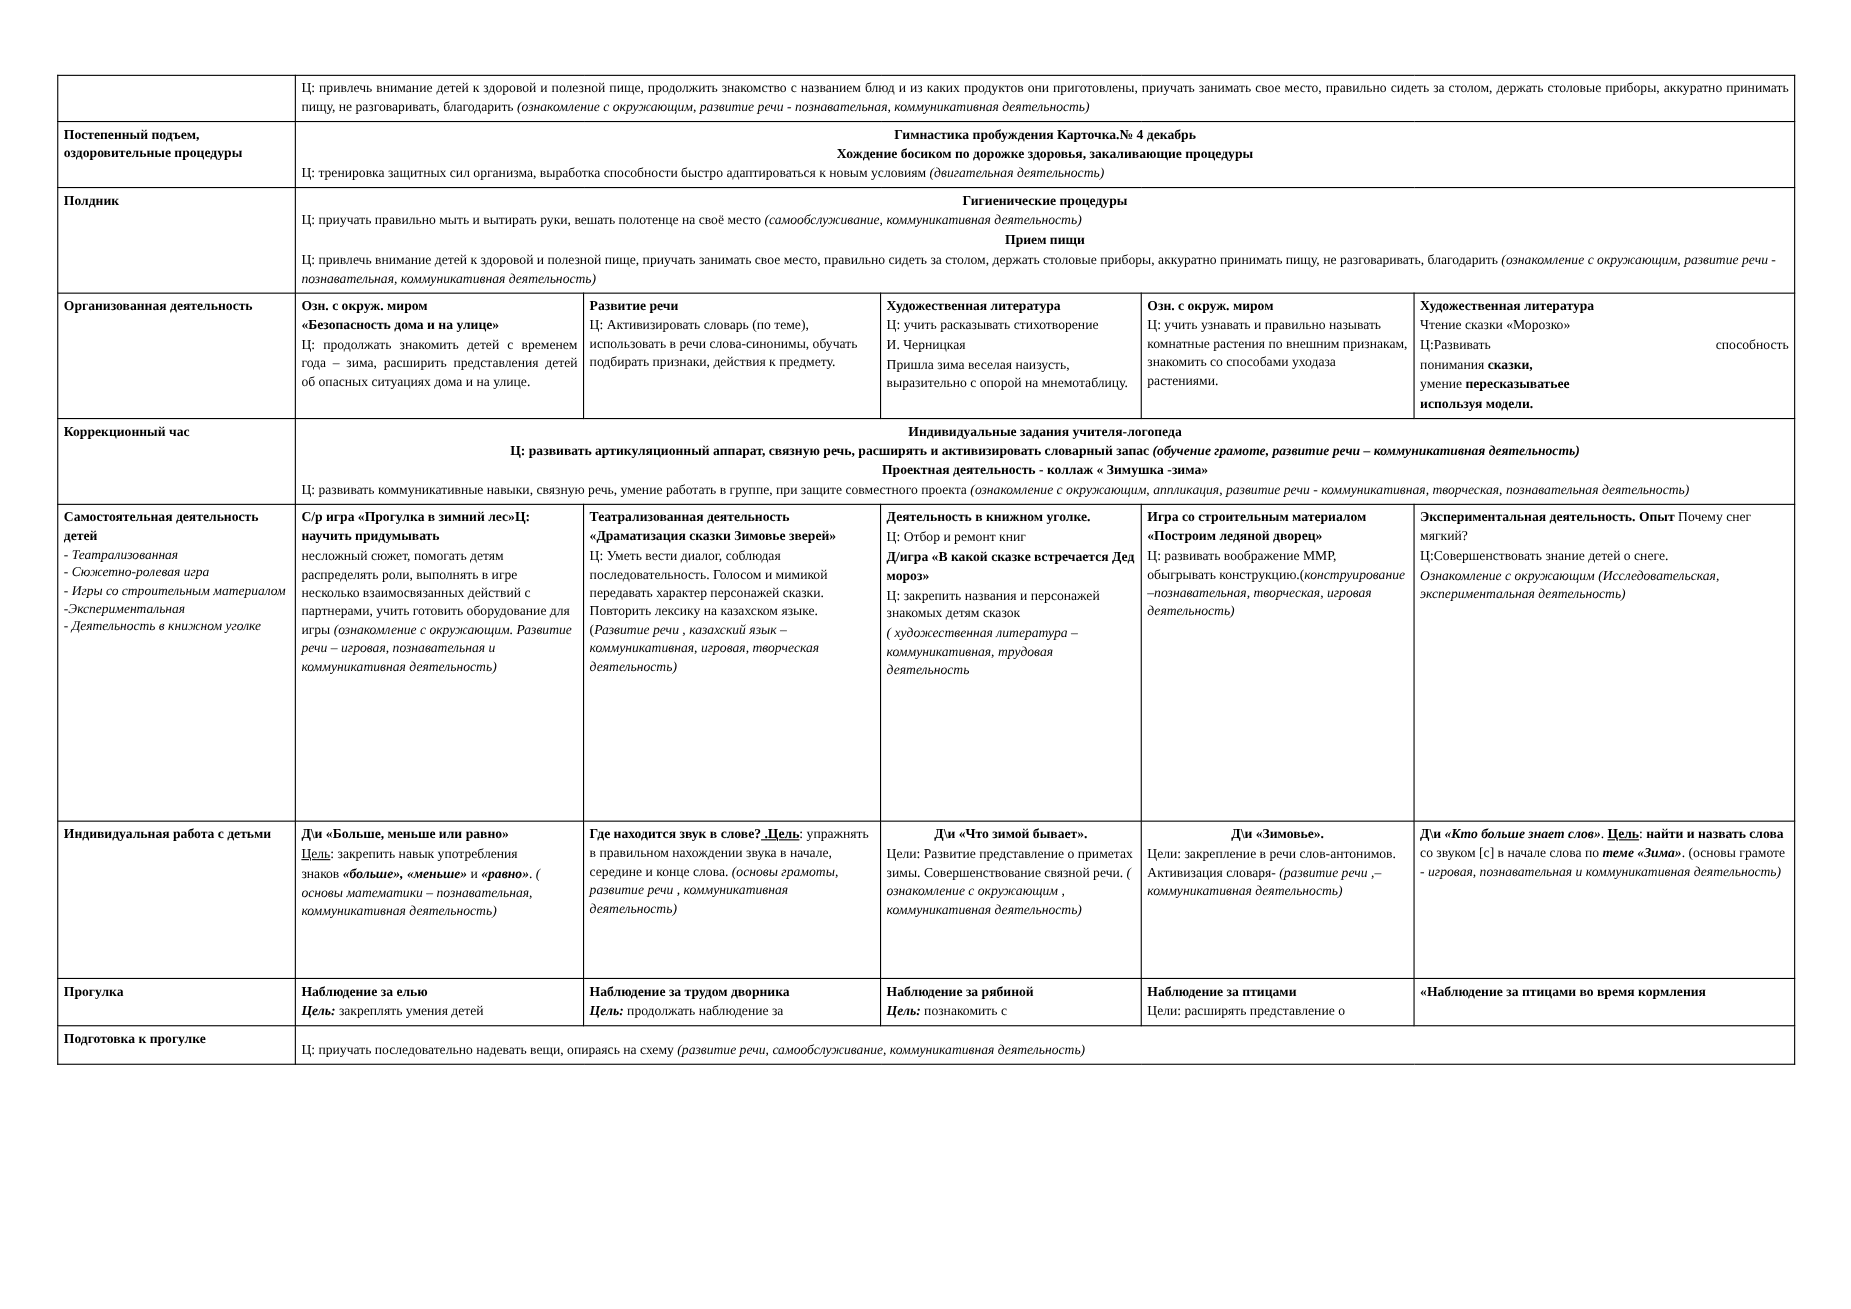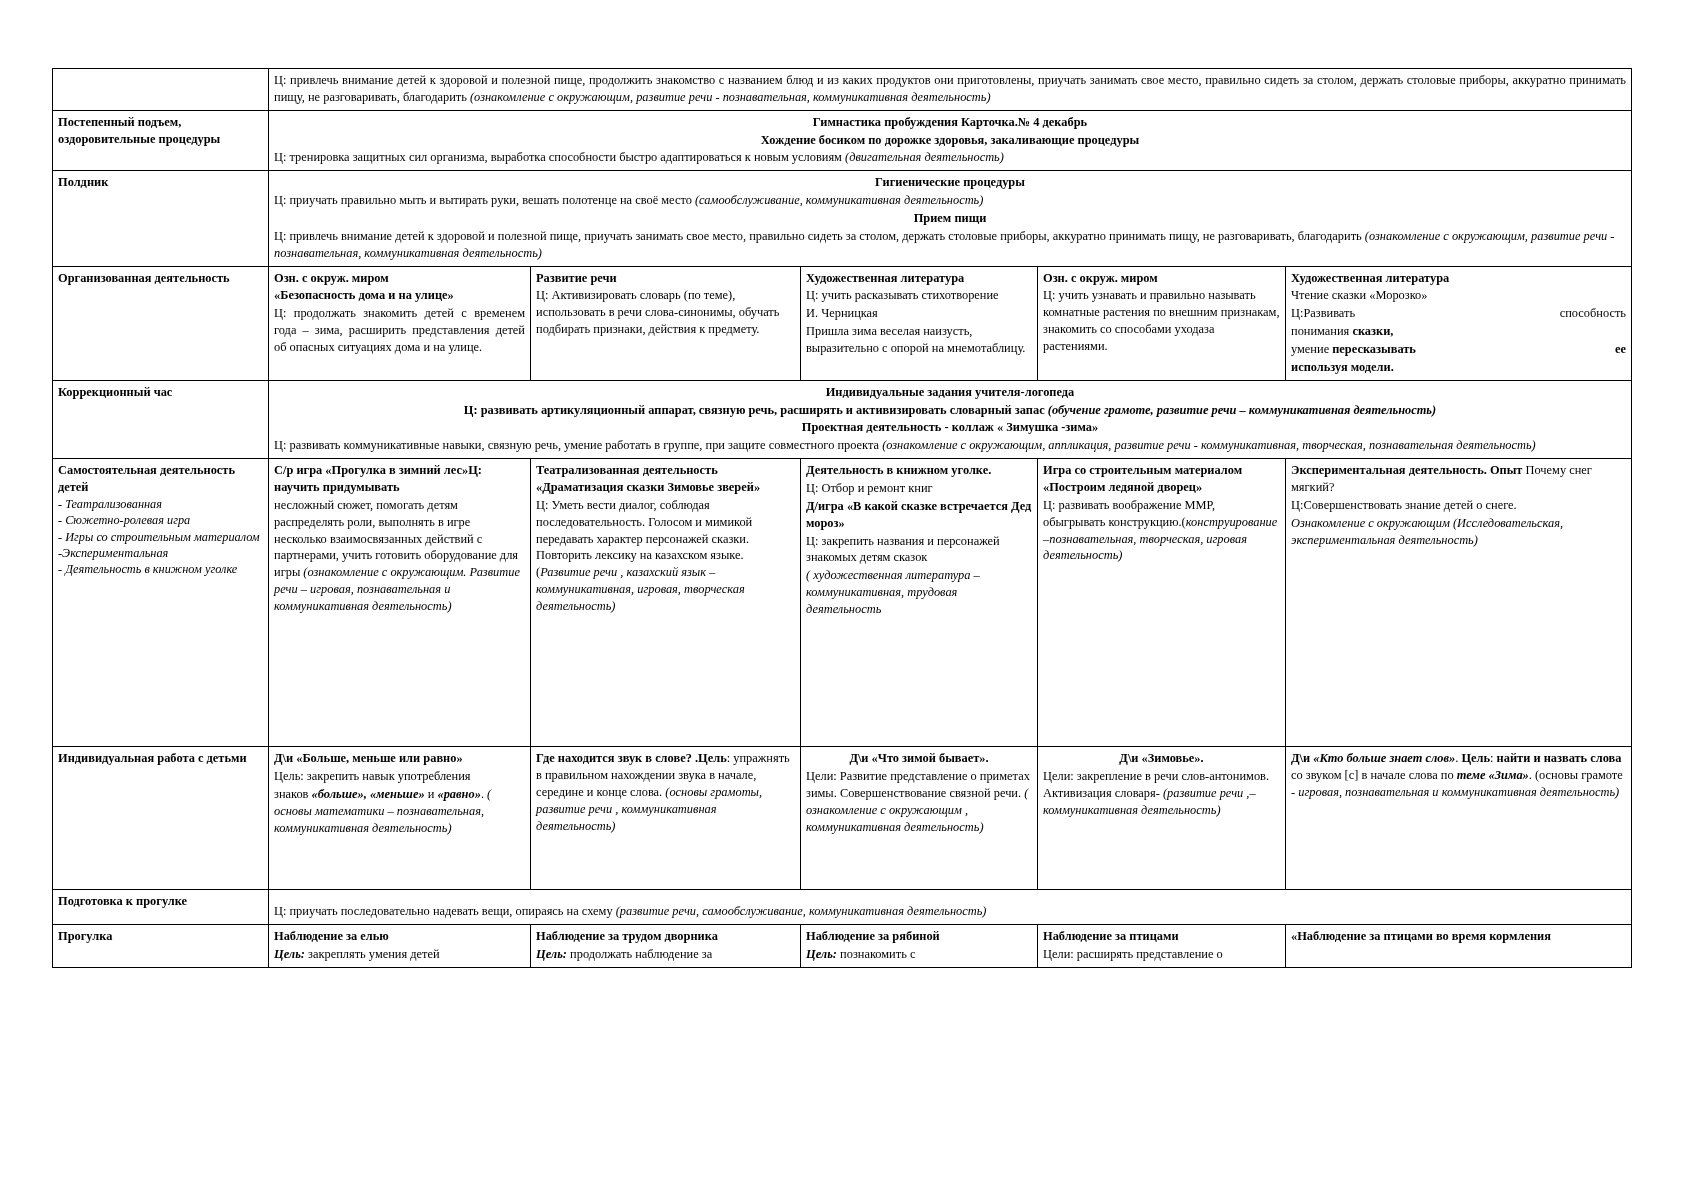--- a/index.html
+++ b/index.html
@@ -50,21 +50,21 @@
   }
   .lbl .sub {
     font-weight: normal;
     font-style: italic;
     display: block;
     font-size: 12.3px;
     line-height: 1.33;
   }
   b, strong, .b { font-weight: bold; }
   i, em, .i { font-style: italic; }
-  .u { }
+  .u { text-decoration: underline; }
   .ctr { text-align: center; font-weight: bold; }
   .just { text-align: justify; text-align-last: left; }
   .p { margin: 0 0 0 0; }
   .p + .p { margin-top: 1px; }
   .gap { margin-top: 12px; }
   .hd { font-weight: bold; }
   .cellpad-lg { padding-top: 5px; }
 </style>
 </head>
 <body>
@@ -130,21 +130,21 @@
       <div class="p">Ц: учить узнавать и правильно называть комнатные растения по внешним признакам, знакомить со способами уходаза растениями.</div>
     </td>
     <td>
       <div class="p hd">Художественная литература</div>
       <div class="p">Чтение сказки «Морозко»</div>
       <div class="p" style="display:flex;justify-content:space-between">
         <span>Ц:Развивать</span>
         <span>способность</span>
       </div>
       <div class="p"><span>понимания </span><b>сказки,</b></div>
-      <div class="p" style="display:flex;justify-content:space-between">
+      <div class="p" style="display:flex;">
         <span><span>умение </span><b>пересказывать</b></span>
         <b>ее</b>
       </div>
       <div class="p"><b>используя модели.</b></div>
     </td>
   </tr>
 
   <tr>
     <td class="lbl">Коррекционный час</td>
     <td colspan="5">
@@ -207,44 +207,44 @@
     <td>
       <div class="p ctr">Д\и «Зимовье».</div>
       <div class="p"><span>Цели: закрепление в речи слов-антонимов. Активизация словаря-</span><i> (развитие речи ,– коммуникативная деятельность)</i></div>
     </td>
     <td>
       <div class="p"><b>Д\и </b><b class="i">«Кто больше знает слов»</b><span>. </span><b class="u">Цель</b><span>: </span><b>найти и назвать слова</b><span> со звуком [с] в начале слова по </span><b class="i">теме «Зима»</b><span>. (основы грамоте - </span><i>игровая, познавательная и коммуникативная деятельность)</i></div>
     </td>
   </tr>
 
   <tr>
-    <td class="lbl">Подготовка к прогулке</td>
-    <td colspan="5">
-      <div class="p" style="margin-top:10px"><span>Ц: приучать  последовательно надевать вещи, опираясь на схему </span><i>(развитие речи, самообслуживание, коммуникативная деятельность)</i></div>
-    </td>
-  </tr>
-
-  <tr>
     <td class="lbl">Прогулка</td>
     <td>
       <div class="p hd">Наблюдение за елью</div>
       <div class="p"><b class="i">Цель:</b><span> закреплять умения детей</span></div>
     </td>
     <td>
       <div class="p hd">Наблюдение за трудом дворника</div>
       <div class="p"><b class="i">Цель:</b><span> продолжать наблюдение за</span></div>
     </td>
     <td>
       <div class="p hd">Наблюдение за рябиной</div>
       <div class="p"><b class="i">Цель:</b><span> познакомить с</span></div>
     </td>
     <td>
       <div class="p hd">Наблюдение за птицами</div>
       <div class="p">Цели: расширять представление о</div>
     </td>
     <td>
       <div class="p hd">«Наблюдение за птицами во время кормления</div>
+    </td>
+  </tr>
+
+  <tr>
+    <td class="lbl">Подготовка к прогулке</td>
+    <td colspan="5">
+      <div class="p" style="margin-top:10px"><span>Ц: приучать  последовательно надевать вещи, опираясь на схему </span><i>(развитие речи, самообслуживание, коммуникативная деятельность)</i></div>
     </td>
   </tr>
 
   </tbody>
 </table>
 </div>
 
 </body></html>

